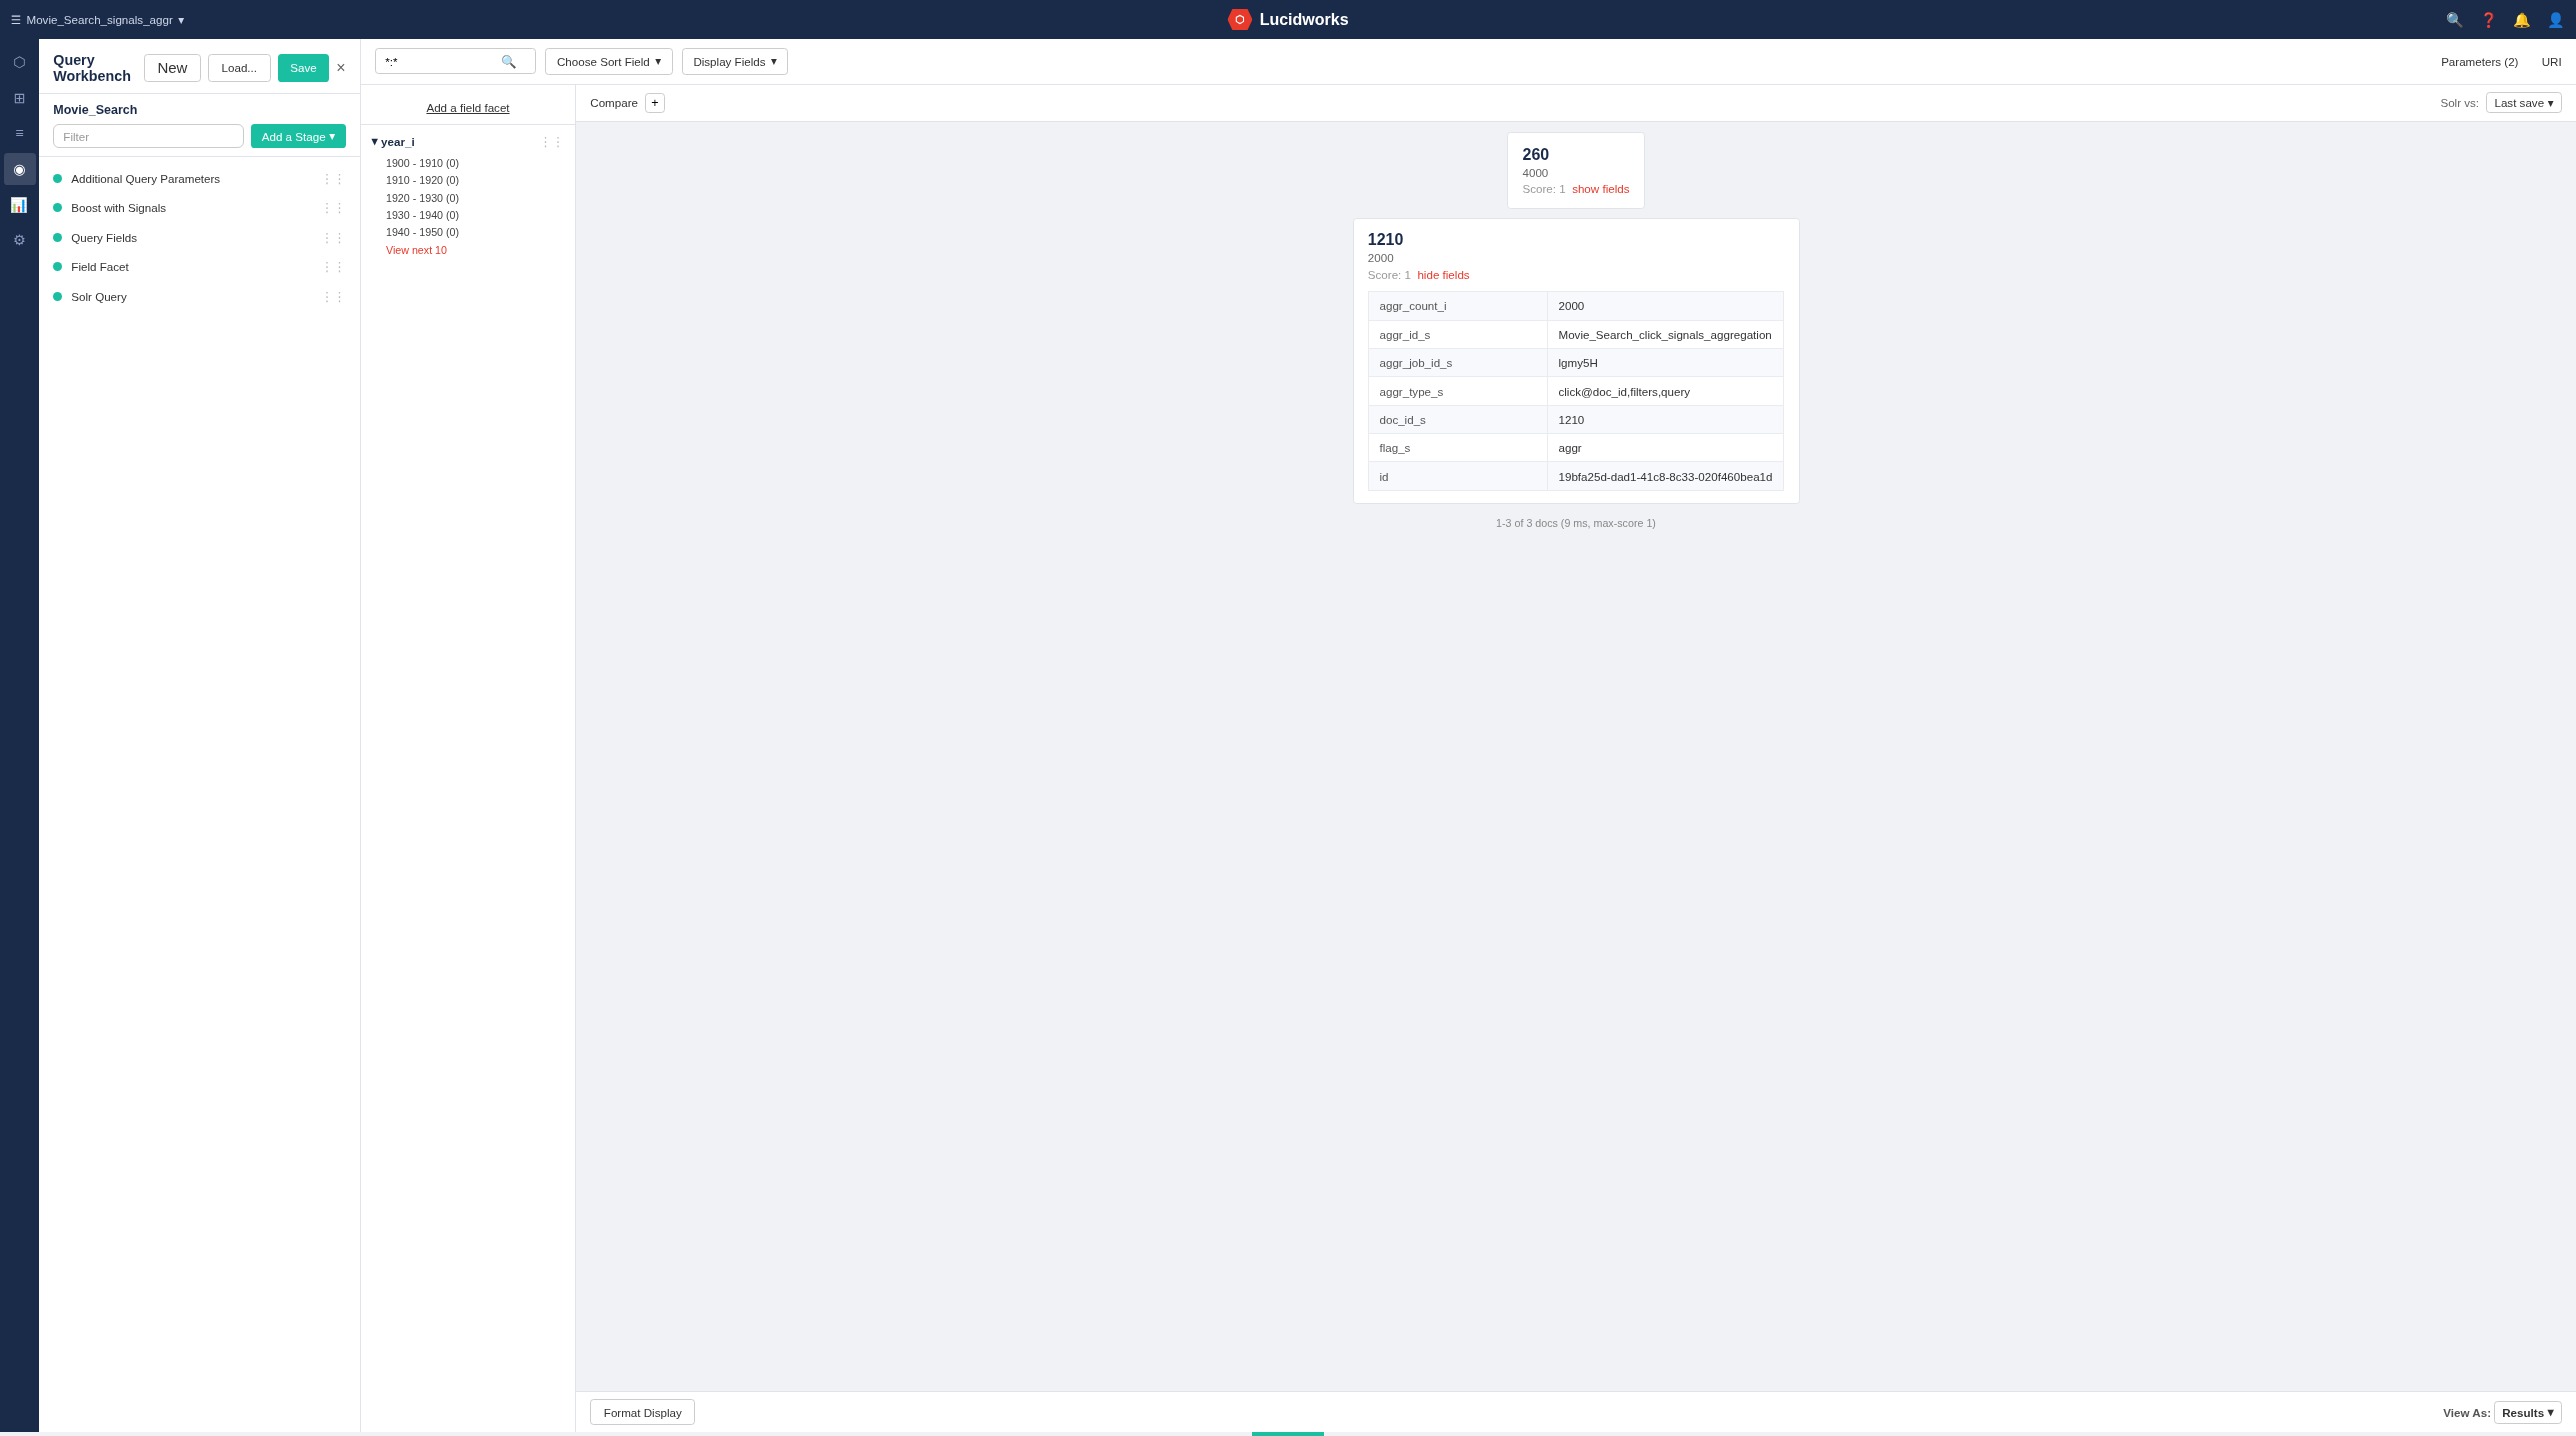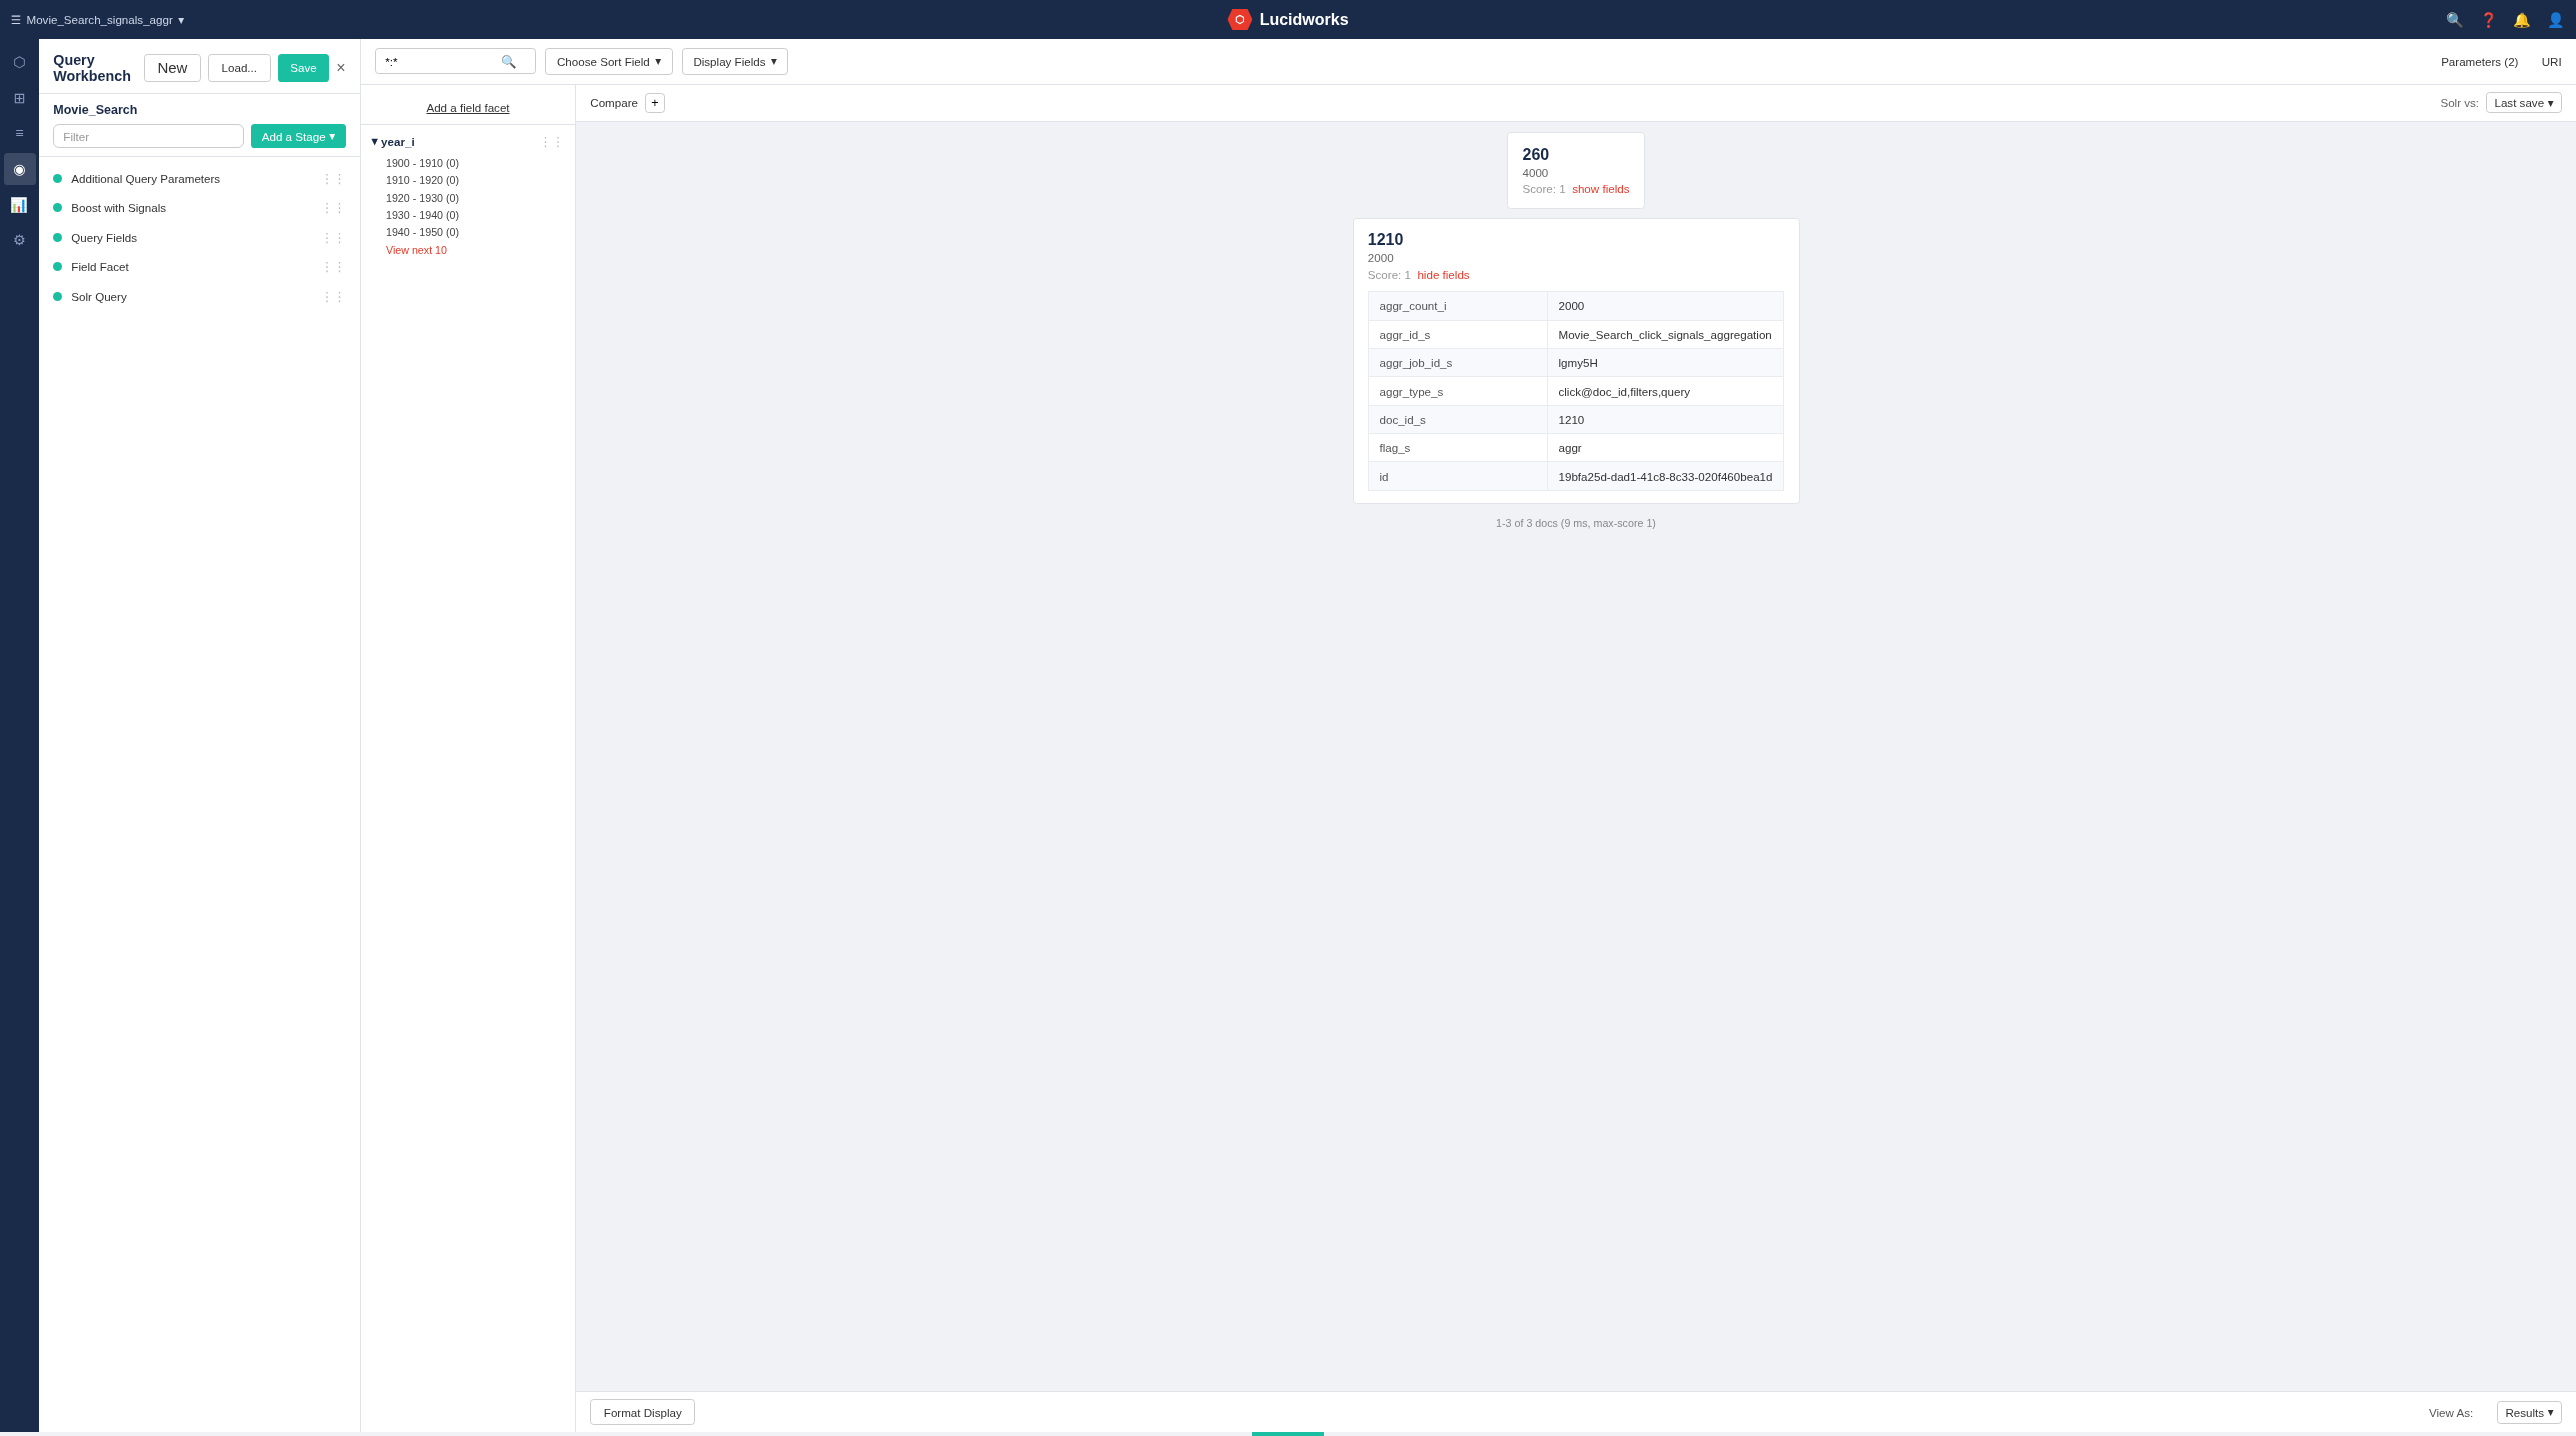--- a/index.html
+++ b/index.html
@@ -379,21 +379,21 @@
     }
     .btn-format {
       border: 0.9px solid #ccc;
       background: white;
       border-radius: 3.6px;
       padding: 5.4px 12.5px;
       font-size: 11.6px;
       cursor: pointer;
       color: #333;
     }
-    .view-as-section { display: flex; align-items: center; gap: 24px; font-size: 11.6px; }
+    .view-as-section { display: flex; align-items: center; gap: 3px; font-size: 11.6px; font-weight: bold; }
     .view-as-label { color: #555; }
     .view-as-select {
       border: 0.9px solid #ccc;
       border-radius: 3.6px;
       padding: 3.6px 7.2px;
       font-size: 11.6px;
       cursor: pointer;
       display: flex;
       align-items: center;
       gap: 3.6px;

